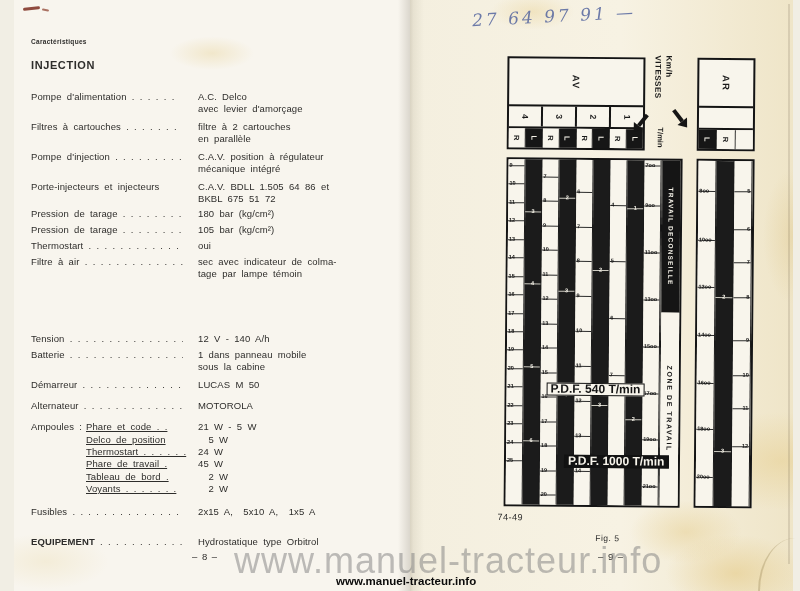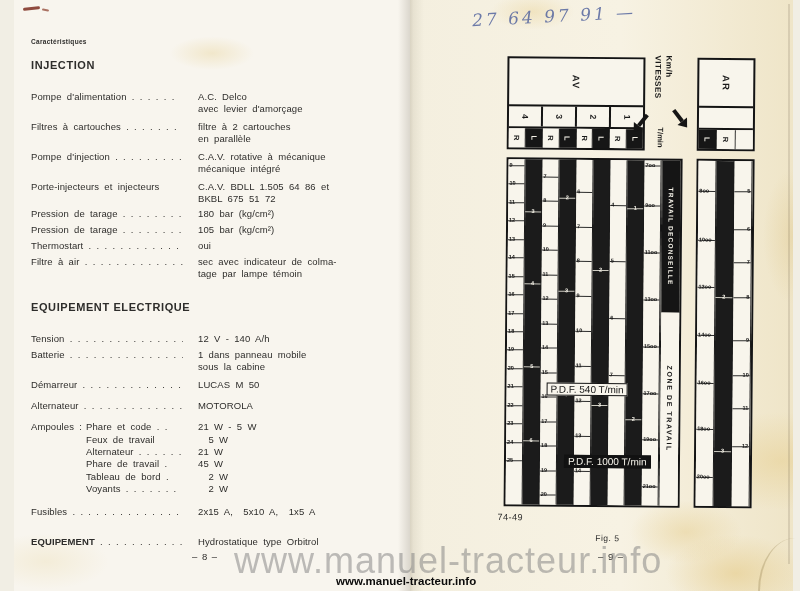--- a/index.html
+++ b/index.html
@@ -27,21 +27,21 @@
   .curl{position:absolute;left:758px;top:538px;width:42px;height:53px;border-left:2px solid rgba(140,120,70,.30);border-top-left-radius:85% 100%;}
   .red-mark{position:absolute;left:23px;top:7px;width:17px;height:3px;background:#7c2c1e;transform:rotate(-7deg);border-radius:2px;opacity:.85;}
   .red-mark2{position:absolute;left:42px;top:9px;width:7px;height:2px;background:#8a3a28;transform:rotate(10deg);border-radius:2px;opacity:.7;}
 
   
   .page-left *{color:#2e2d2b;}
   .running-header{position:absolute;left:17px;top:38px;font-size:6.5px;font-weight:bold;letter-spacing:.3px;}
   .sec-title{position:absolute;left:17px;font-size:11px;font-weight:bold;letter-spacing:.6px;}
   .row{position:absolute;left:17px;width:372px;font-size:9.5px;line-height:11.5px;letter-spacing:.1px;word-spacing:2.5px;}
   .row .lbl{position:absolute;left:0;width:152px;white-space:nowrap;overflow:hidden;}
-  .row .sub{position:absolute;left:55px;width:110px;white-space:nowrap;overflow:hidden;}
+  .row .sub{position:absolute;left:55px;width:110px;white-space:nowrap;overflow:hidden;text-decoration:underline;}
   .row .val{position:absolute;left:167px;width:215px;white-space:pre-wrap;}
   .bold{font-weight:bold;}
   .pagenum{position:absolute;font-size:9.5px;letter-spacing:1px;}
 
   
   #fig{position:absolute;left:0;top:0;width:383px;height:591px;transform:rotate(.5deg);transform-origin:50% 0;}
   #fig *{box-sizing:border-box;}
   .handwriting{position:absolute;left:62px;top:6px;font-family:"DejaVu Serif",serif;font-style:italic;font-size:17px;letter-spacing:3px;color:#55669f;transform:rotate(-3deg);opacity:.85;}
   .vtext{writing-mode:vertical-rl;white-space:pre;}
 
@@ -74,21 +74,21 @@
   .tick-line{position:absolute;left:0;width:100%;height:1px;background:#2b2b2b;}
   .tick-line.w{background:#efece0;opacity:.85;}
   .tick-num{position:absolute;left:1px;transform:translateY(-58%);font-size:5.5px;line-height:6px;color:#141414;font-weight:bold;}
   .tick-num.w{color:#fbf8ee;left:50%;transform:translate(-50%,-58%);}
   .tick-num.r{left:auto;right:1px;}
   .banner-col{flex:0 0 19px;display:flex;flex-direction:column;border-left:1px solid #141414;height:100%;}
   .banner-top{height:44%;background:#151515;display:flex;}
   .banner-top .vtext{margin:auto;color:#f7f4ea;font-size:6.5px;font-weight:bold;letter-spacing:1.2px;}
   .banner-bottom{flex:1;background:#f8f5ec;display:flex;}
   .banner-bottom .vtext{margin:auto;color:#141414;font-size:7px;font-weight:bold;letter-spacing:1.6px;}
-  .pto{position:absolute;font-size:10px;font-weight:normal;white-space:nowrap;z-index:6;line-height:11px;}
+  .pto{position:absolute;font-size:12px;font-weight:bold;white-space:nowrap;z-index:6;line-height:11px;}
   .pto.light{left:40px;top:64.5%;background:#f8f5ec;border:1px solid #141414;color:#141414;padding:0 3px;}
   .pto.dark{left:58px;top:85.5%;background:#121212;color:#f8f5ec;padding:0 3px;border:1px solid #121212;}
 
   .axis-speed{position:absolute;left:243px;top:55px;font-size:8px;font-weight:bold;color:#1a1a1a;writing-mode:vertical-lr;white-space:pre;line-height:11px;letter-spacing:.5px;}
   .axis-rpm{position:absolute;left:247px;top:127px;font-size:7.5px;font-weight:bold;color:#1a1a1a;}
   .arrow{position:absolute;width:4px;height:14px;background:#151515;}
   .arrow::after{content:"";position:absolute;left:-4px;top:100%;border-left:6px solid transparent;border-right:6px solid transparent;border-top:8px solid #151515;}
   .arrow.a-left{left:232px;top:113px;transform:rotate(38deg);}
   .arrow.a-right{left:267px;top:108px;transform:rotate(-38deg);}
 
@@ -114,21 +114,21 @@
       <div class="val">A.C. Delco
 avec levier d'amorçage</div>
     </div>
     <div class="row" style="top:121px">
       <div class="lbl">Filtres à cartouches  . . . . . . .</div>
       <div class="val">filtre à 2 cartouches
 en parallèle</div>
     </div>
     <div class="row" style="top:151px">
       <div class="lbl">Pompe d'injection  . . . . . . . . . .</div>
-      <div class="val">C.A.V. rotative à mécanique
+      <div class="val">C.A.V. position à régulateur
 mécanique intégré</div>
     </div>
     <div class="row" style="top:181px">
       <div class="lbl">Porte-injecteurs et injecteurs</div>
       <div class="val">C.A.V. BDLL 1.505 64 86 et
 BKBL 675 51 72</div>
     </div>
     <div class="row" style="top:208px">
       <div class="lbl">Pression de tarage  . . . . . . . .</div>
       <div class="val">180 bar (kg/cm²)</div>
@@ -140,21 +140,20 @@
     <div class="row" style="top:240px">
       <div class="lbl">Thermostart  . . . . . . . . . . . . . .</div>
       <div class="val">oui</div>
     </div>
     <div class="row" style="top:256px">
       <div class="lbl">Filtre à air  . . . . . . . . . . . . . . . .</div>
       <div class="val">sec avec indicateur de colma-
 tage par lampe témoin</div>
     </div>
 
-    <div class="sec-title" style="top:301px">EQUIPEMENT ELECTRIQUE</div>
 
     <div class="row" style="top:333px">
       <div class="lbl">Tension  . . . . . . . . . . . . . . . . . .</div>
       <div class="val">12 V - 140 A/h</div>
     </div>
     <div class="row" style="top:349px">
       <div class="lbl">Batterie  . . . . . . . . . . . . . . . . .</div>
       <div class="val">1 dans panneau mobile
 sous la cabine</div>
     </div>
@@ -166,26 +165,26 @@
       <div class="lbl">Alternateur  . . . . . . . . . . . . . .</div>
       <div class="val">MOTOROLA</div>
     </div>
 
     <div class="row" style="top:421px">
       <div class="lbl">Ampoules :</div>
       <div class="sub">Phare et code  . .</div>
       <div class="val">21 W - 5 W</div>
     </div>
     <div class="row" style="top:434px">
-      <div class="sub">Feux de travail</div>
+      <div class="sub">Delco de position</div>
       <div class="val">  5 W</div>
     </div>
     <div class="row" style="top:446px">
-      <div class="sub">Alternateur  . . . . . .</div>
-      <div class="val">21 W</div>
+      <div class="sub">Thermostart  . . . . . .</div>
+      <div class="val">24 W</div>
     </div>
     <div class="row" style="top:458px">
       <div class="sub">Phare de travail .</div>
       <div class="val">45 W</div>
     </div>
     <div class="row" style="top:471px">
       <div class="sub">Tableau de bord .</div>
       <div class="val">  2 W</div>
     </div>
     <div class="row" style="top:483px">

